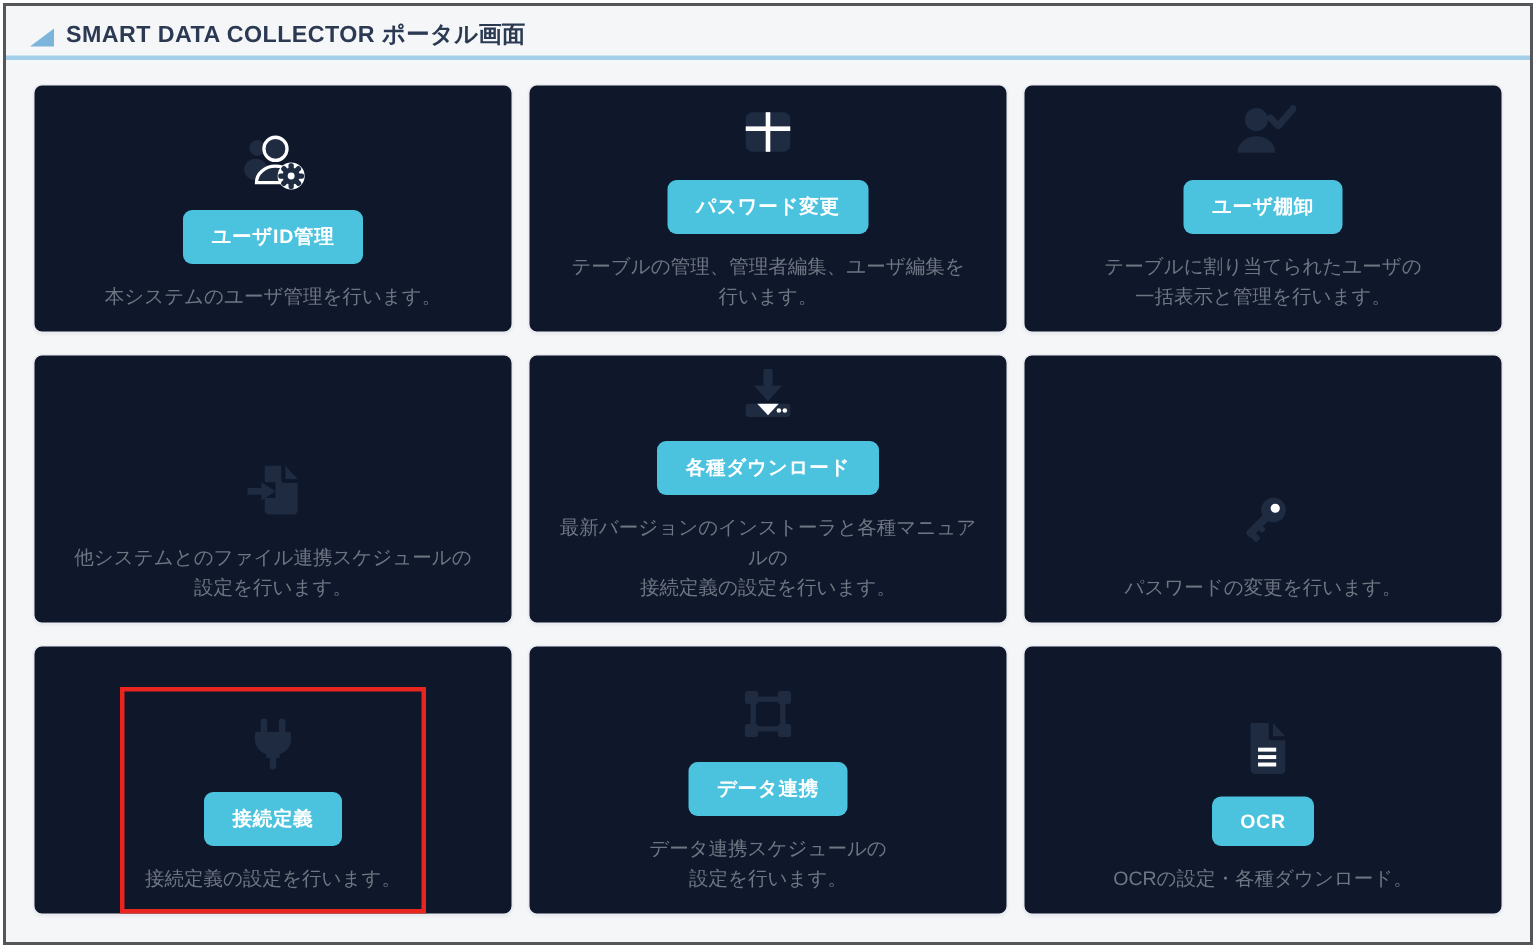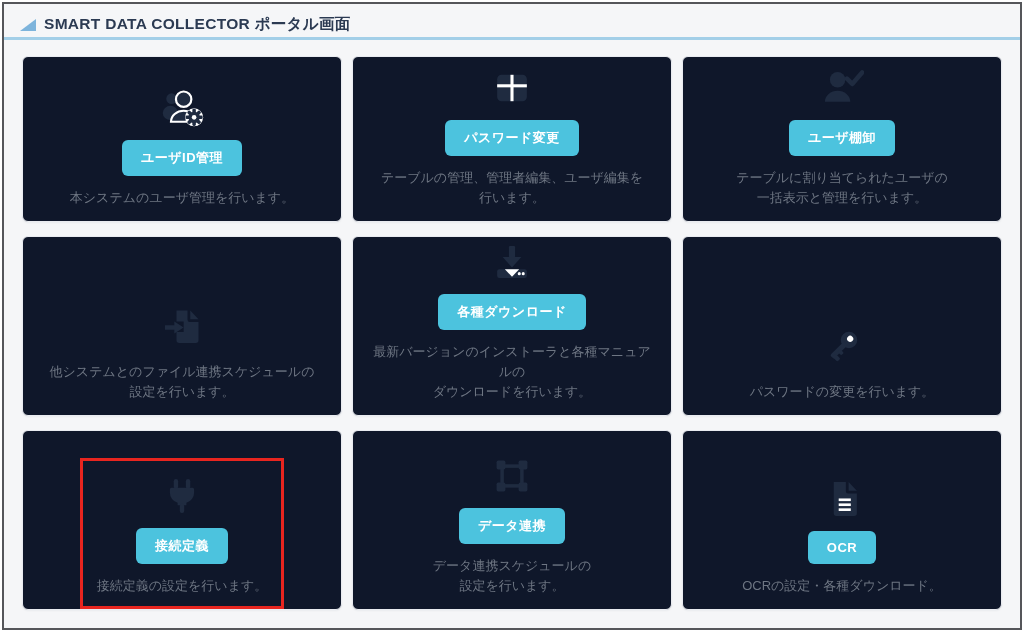--- a/index.html
+++ b/index.html
@@ -168,21 +168,21 @@
               <rect x="6.5" y="26.5" width="27" height="8" rx="2"></rect>
               <path d="M13.5 26.5 h13 l-6.5 7 z" fill="#fff"></path>
               <rect x="17.2" y="5.5" width="5.6" height="10.5" rx="1"></rect>
               <path d="M11.5 15.5 h17 l-8.5 9.5 z"></path>
               <circle cx="26.6" cy="30.6" r="1.4" fill="#fff"></circle>
               <circle cx="30.2" cy="30.6" r="1.4" fill="#fff"></circle>
             </svg>
           </div>
       <button class="btn">各種ダウンロード</button>
       <p class="desc">最新バージョンのインストーラと各種マニュアルの
-ダウンロードを行います。</p>
+接続定義の設定を行います。</p>
     </div>
   </div>
 
   <div class="card">
     <div class="card-inner">
       <div class="icon">
             <svg viewBox="0 0 40 40">
               <g transform="rotate(45 20 20)">
                 <circle cx="20" cy="11" r="7.5"></circle>
                 <circle cx="20" cy="9.5" r="2.8" fill="#fff"></circle>

